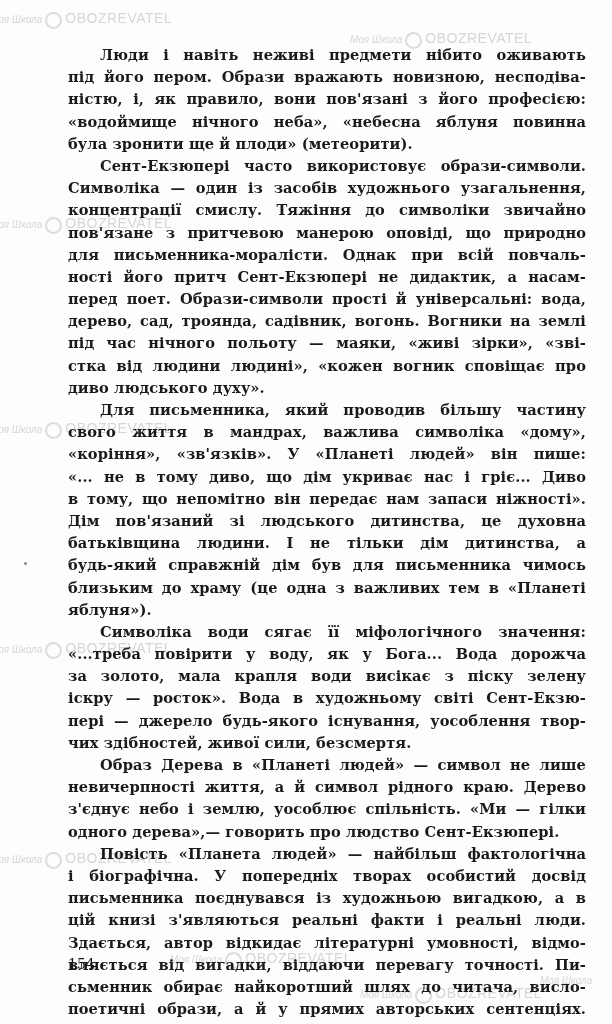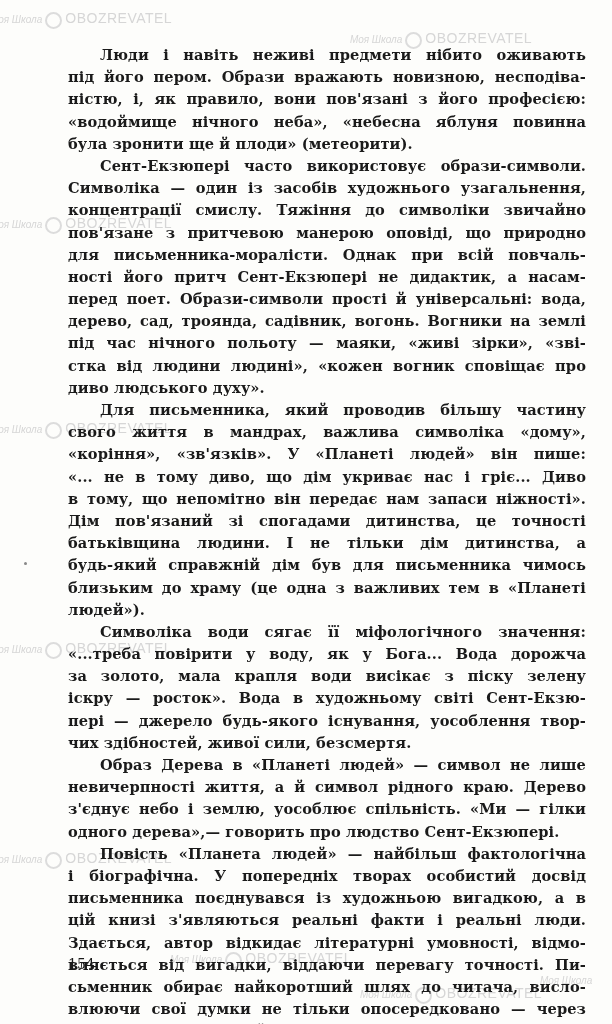--- a/index.html
+++ b/index.html
@@ -66,25 +66,25 @@
     <div class="line">під час нічного польоту — маяки, «живі зірки», «зві-</div>
     <div class="line">стка від людини людині», «кожен вогник сповіщає про</div>
     <div class="line last">диво людського духу».</div>
   </div>
   <div>
     <div class="line indent">Для письменника, який проводив більшу частину</div>
     <div class="line">свого життя в мандрах, важлива символіка «дому»,</div>
     <div class="line">«коріння», «зв'язків». У «Планеті людей» він пише:</div>
     <div class="line">«... не в тому диво, що дім укриває нас і гріє... Диво</div>
     <div class="line">в тому, що непомітно він передає нам запаси ніжності».</div>
-    <div class="line">Дім пов'язаний зі спогадами дитинства, це точності</div>
+    <div class="line">Дім пов'язаний зі людського дитинства, це духовна</div>
     <div class="line">батьківщина людини. І не тільки дім дитинства, а</div>
     <div class="line">будь-який справжній дім був для письменника чимось</div>
     <div class="line">близьким до храму (це одна з важливих тем в «Планеті</div>
-    <div class="line last">людей»).</div>
+    <div class="line last">яблуня»).</div>
   </div>
   <div>
     <div class="line indent">Символіка води сягає її міфологічного значення:</div>
     <div class="line">«...треба повірити у воду, як у Бога... Вода дорожча</div>
     <div class="line">за золото, мала крапля води висікає з піску зелену</div>
     <div class="line">іскру — росток». Вода в художньому світі Сент-Екзю-</div>
     <div class="line">пері — джерело будь-якого існування, уособлення твор-</div>
     <div class="line last">чих здібностей, живої сили, безсмертя.</div>
   </div>
   <div>
@@ -94,18 +94,17 @@
     <div class="line last">одного дерева»,— говорить про людство Сент-Екзюпері.</div>
   </div>
   <div>
     <div class="line indent">Повість «Планета людей» — найбільш фактологічна</div>
     <div class="line">і біографічна. У попередніх творах особистий досвід</div>
     <div class="line">письменника поєднувався із художньою вигадкою, а в</div>
     <div class="line">цій книзі з'являються реальні факти і реальні люди.</div>
     <div class="line">Здається, автор відкидає літературні умовності, відмо-</div>
     <div class="line">вляється від вигадки, віддаючи перевагу точності. Пи-</div>
     <div class="line">сьменник обирає найкоротший шлях до читача, висло-</div>
-    <div class="line">влюючи свої думки не тільки опосередковано — через</div>
     <div class="line">поетичні образи, а й у прямих авторських сентенціях.</div>
   </div>
 </div>
 
 <div class="page-number">154</div>
 
 </body></html>

